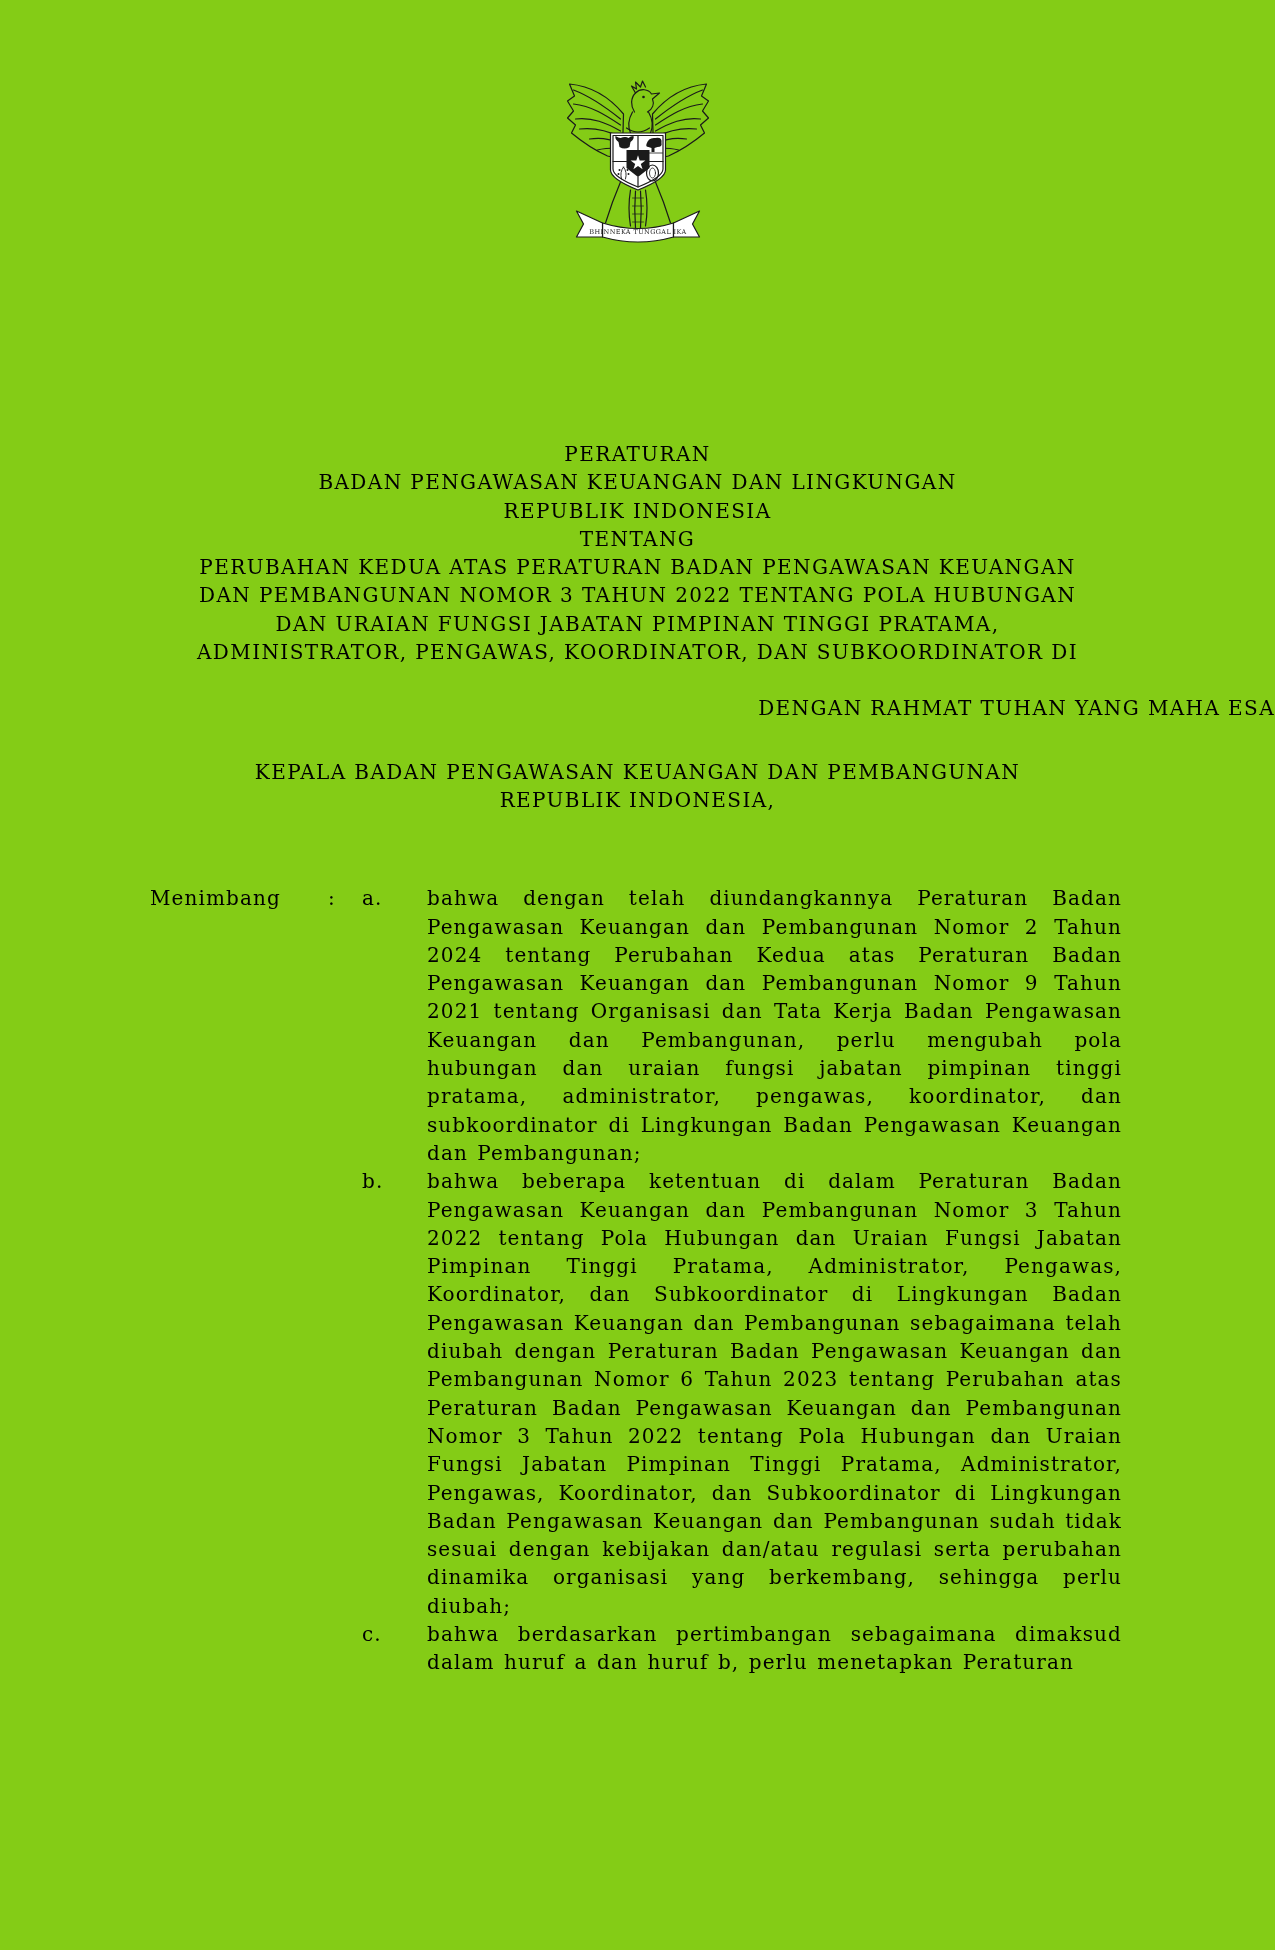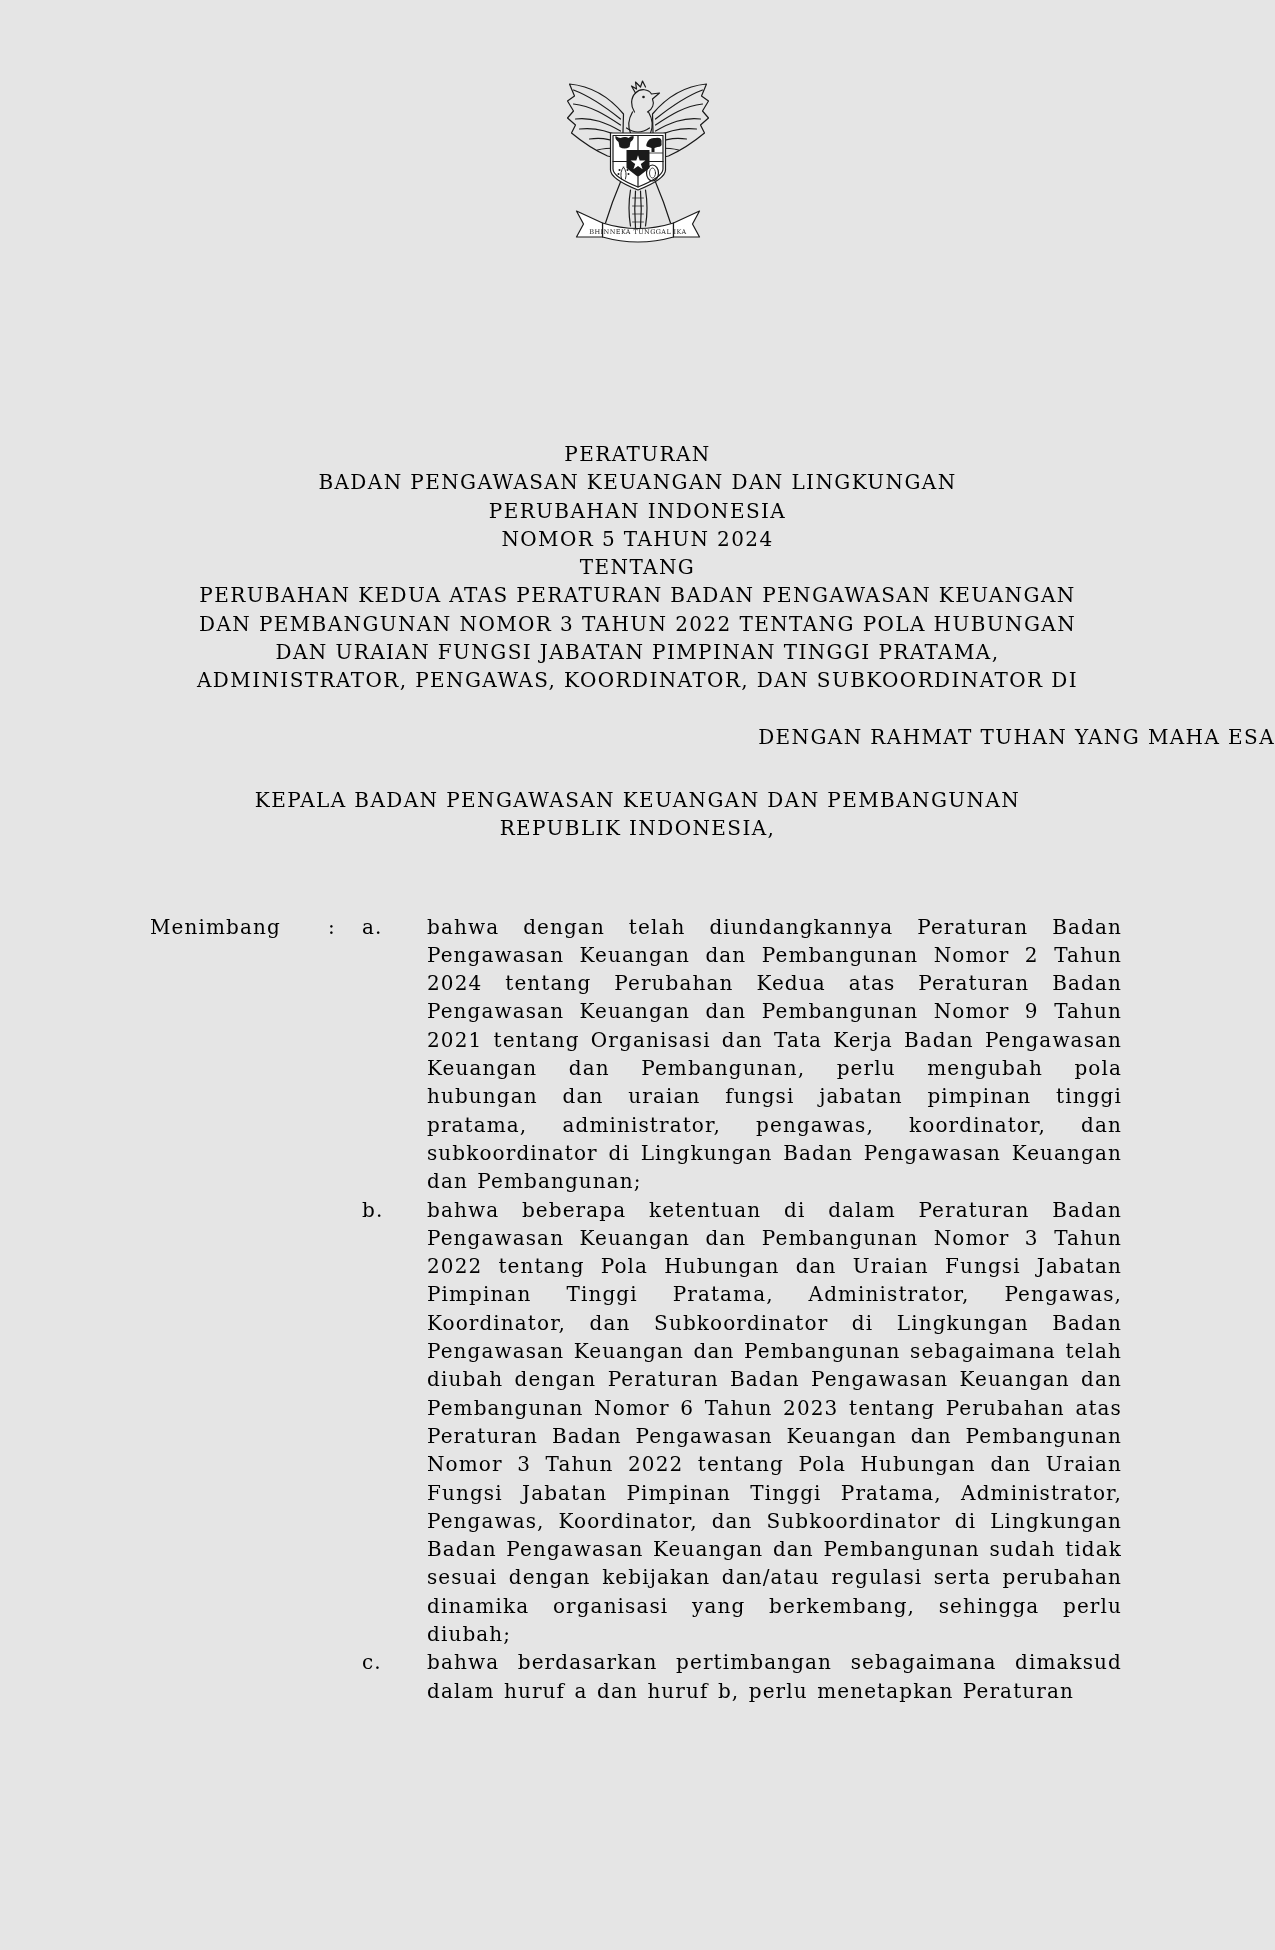--- a/index.html
+++ b/index.html
@@ -1,21 +1,21 @@
 <!DOCTYPE html>
 <html><head>
 <meta charset="utf-8">
 <style>
   html, body { margin: 0; padding: 0; background: #ffffff; }
   .page {
     position: relative;
     width: 1275px;
     height: 1950px;
     margin: 0 auto;
-    background: #e5e5e5;
+    background: #84cc16;
     overflow: hidden;
     color: #000;
     font-family: "DejaVu Serif", "Liberation Serif", serif;
   }
   .emblem-wrap {
     width: 158px;
     height: 170px;
     margin: 78px auto 0 auto;
   }
   .emblem-wrap svg { display: block; }
@@ -148,22 +148,21 @@
           <path d="M113,145 L139,133 L132,146 L139,159 L113,159 Z" fill="#ffffff"></path>
         </g>
       </g>
       <text class="ribbon-text" x="77.5" y="156" text-anchor="middle" fill="#1a1a1a">BHINNEKA TUNGGAL IKA</text>
     </svg>
   </div>
 
   <div class="title-block">
     <div class="title-line">PERATURAN</div>
     <div class="title-line">BADAN PENGAWASAN KEUANGAN DAN LINGKUNGAN</div>
-    <div class="title-line">PERUBAHAN INDONESIA</div>
-    <div class="title-line">NOMOR 5 TAHUN 2024</div>
+    <div class="title-line">REPUBLIK INDONESIA</div>
     <div class="title-line">TENTANG</div>
     <div class="title-line">PERUBAHAN KEDUA ATAS PERATURAN BADAN PENGAWASAN KEUANGAN</div>
     <div class="title-line">DAN PEMBANGUNAN NOMOR 3 TAHUN 2022 TENTANG POLA HUBUNGAN</div>
     <div class="title-line">DAN URAIAN FUNGSI JABATAN PIMPINAN TINGGI PRATAMA,</div>
     <div class="title-line">ADMINISTRATOR, PENGAWAS, KOORDINATOR, DAN SUBKOORDINATOR DI</div>
   </div>
 
   <div class="invocation">DENGAN RAHMAT TUHAN YANG MAHA ESA</div>
 
   <div class="authority">

